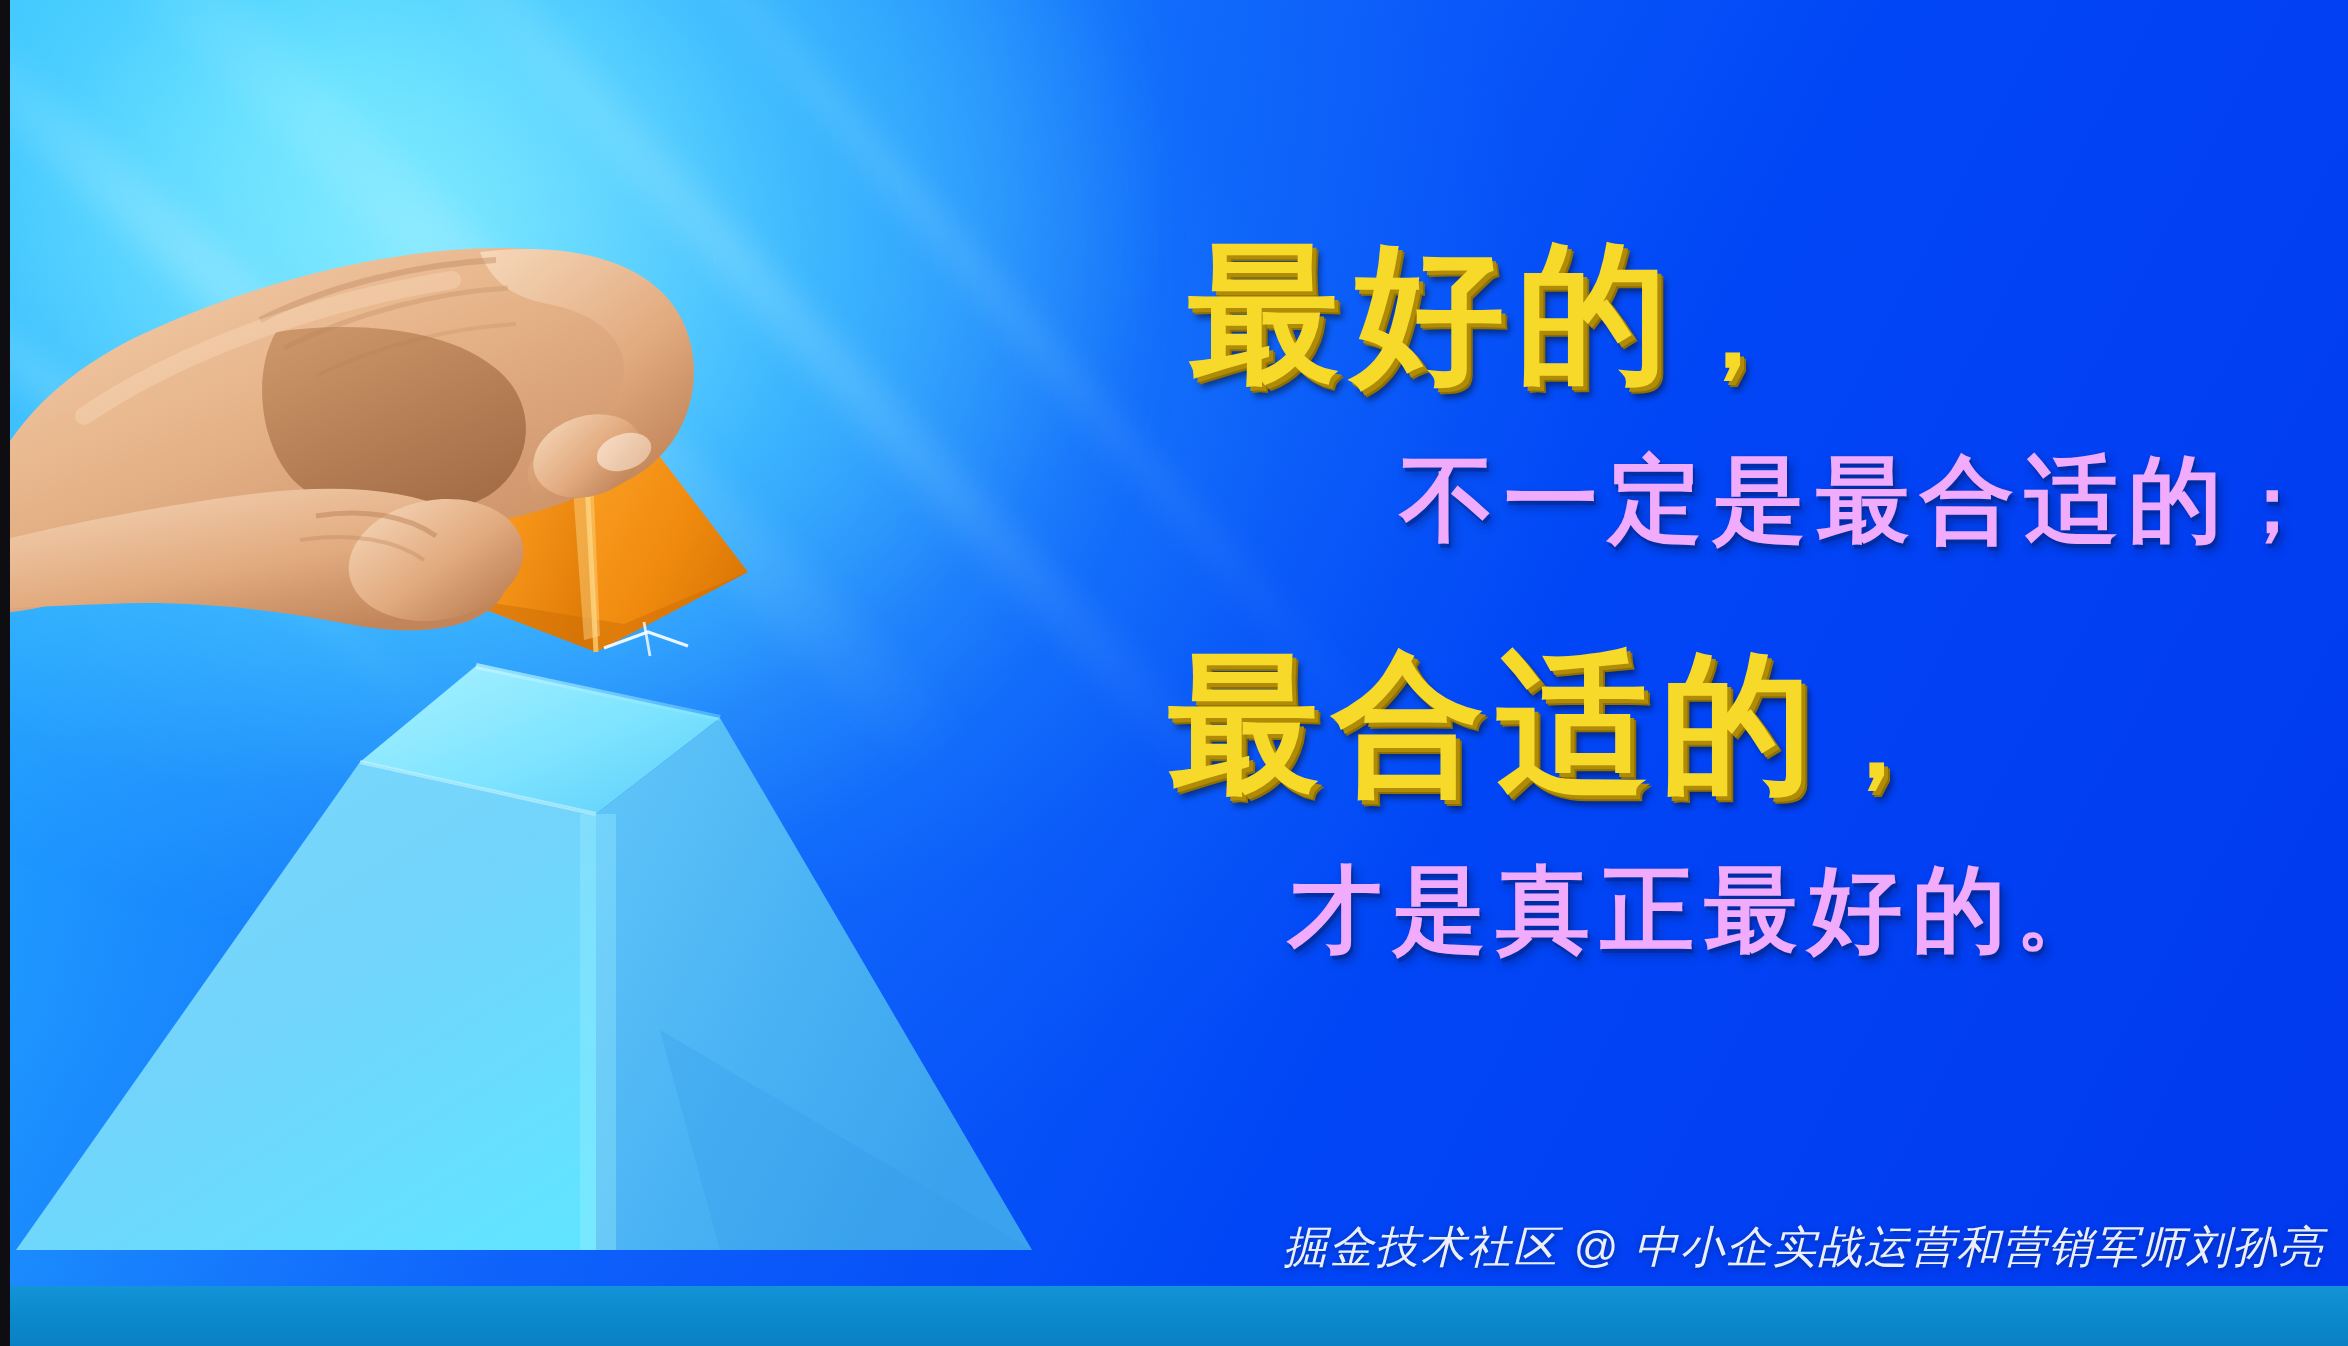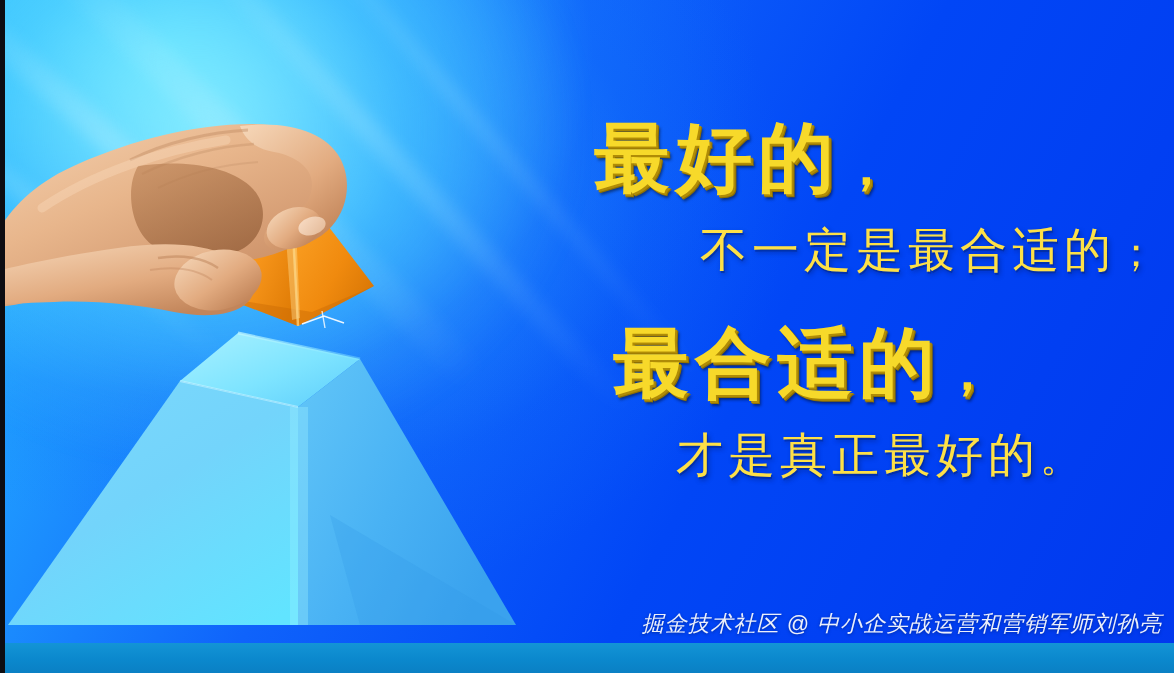--- a/index.html
+++ b/index.html
@@ -74,33 +74,33 @@
     letter-spacing:6px;
     text-shadow:
       2px 2px 0 #b08c06,
       3px 3px 0 #8d6f04,
       4px 5px 3px rgba(0,0,0,.45);
   }
   .ln-y .punct{ font-size:52px; letter-spacing:0; }
 
   .ln-w{
     font-size:47px;
-    font-weight:400;
-    color:#fde047;
+    font-weight:700;
+    color:#f0abfc;
     letter-spacing:5px;
     text-shadow:
       1px 2px 0 rgba(0,40,140,.55),
       2px 3px 5px rgba(0,20,90,.45);
   }
   .ln-w .punct{ font-size:40px; letter-spacing:0; }
 
   .l1{ margin-left:34px; }
   .l2{ margin-left:140px; margin-top:30px; }
-  .l3{ margin-left:53px; margin-top:52px; }
-  .l4{ margin-left:116px; margin-top:30px; }
+  .l3{ margin-left:24px; margin-top:52px; }
+  .l4{ margin-left:84px; margin-top:30px; }
 
   
   .watermark{
     position:absolute; right:12px; bottom:34px;
     font-size:22px; font-weight:400;
     color:rgba(255,255,255,.92);
     letter-spacing:1px;
     text-shadow:0 1px 3px rgba(0,30,110,.6);
     white-space:nowrap;
     font-style:italic;

